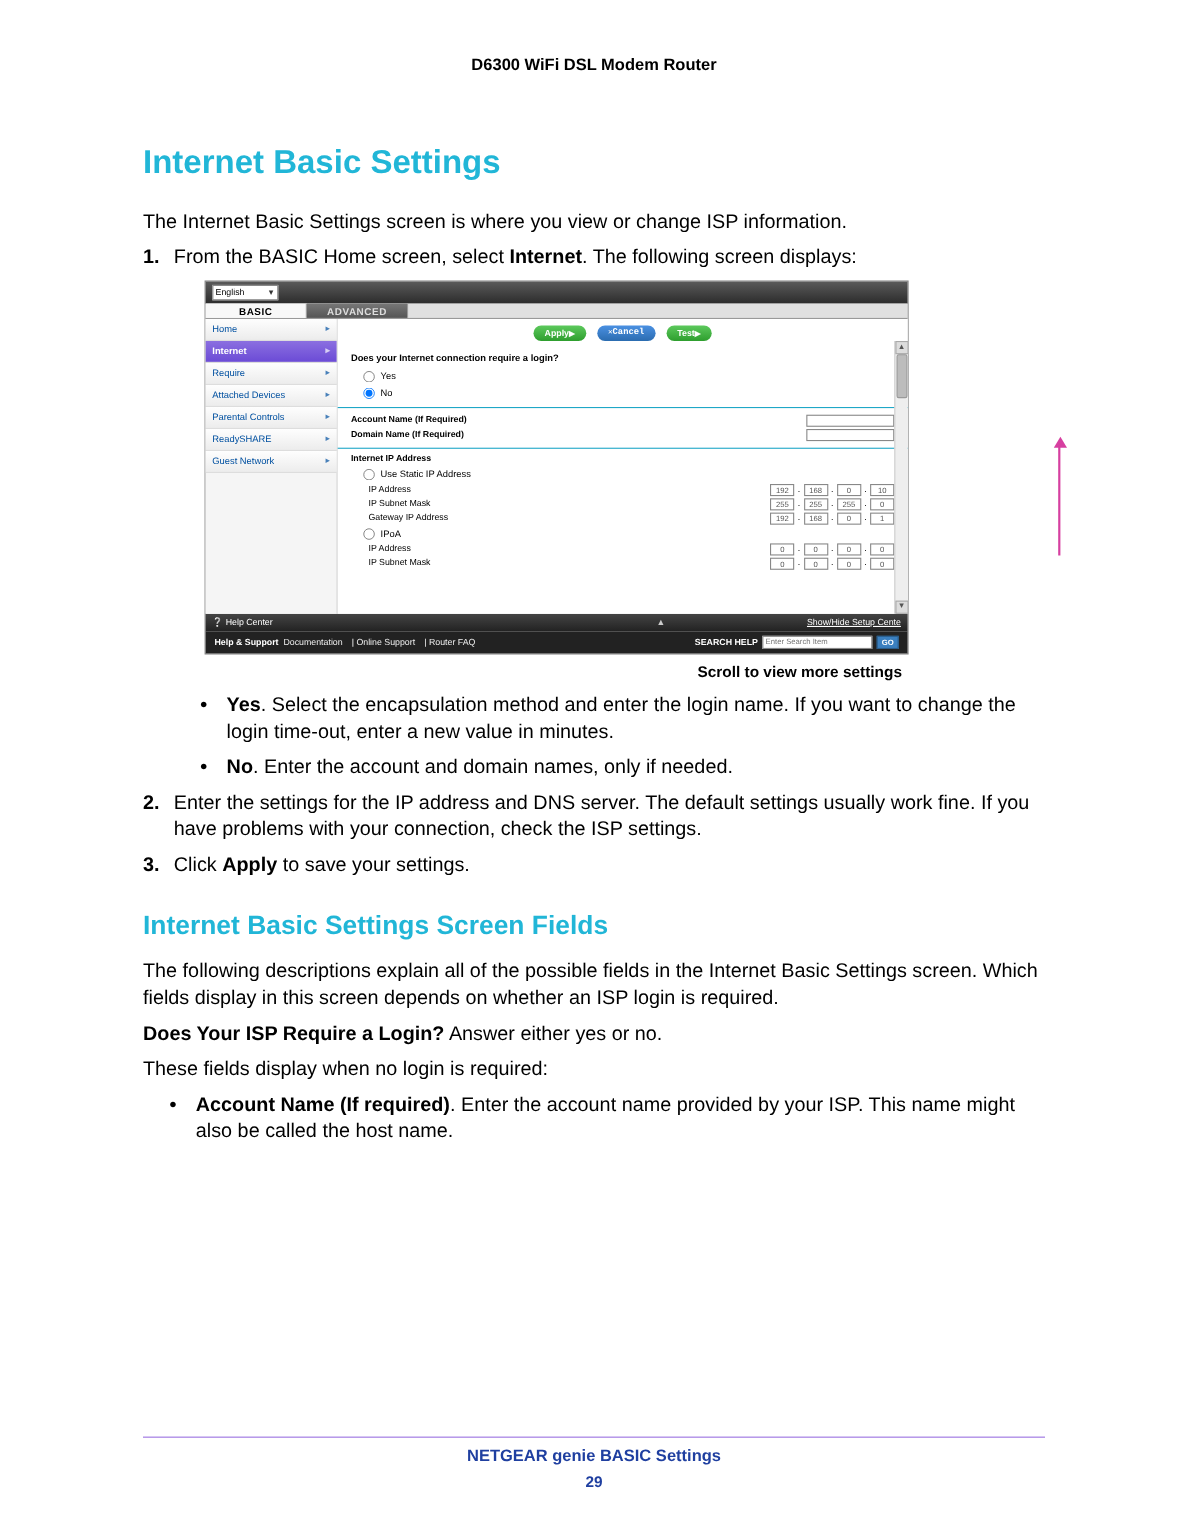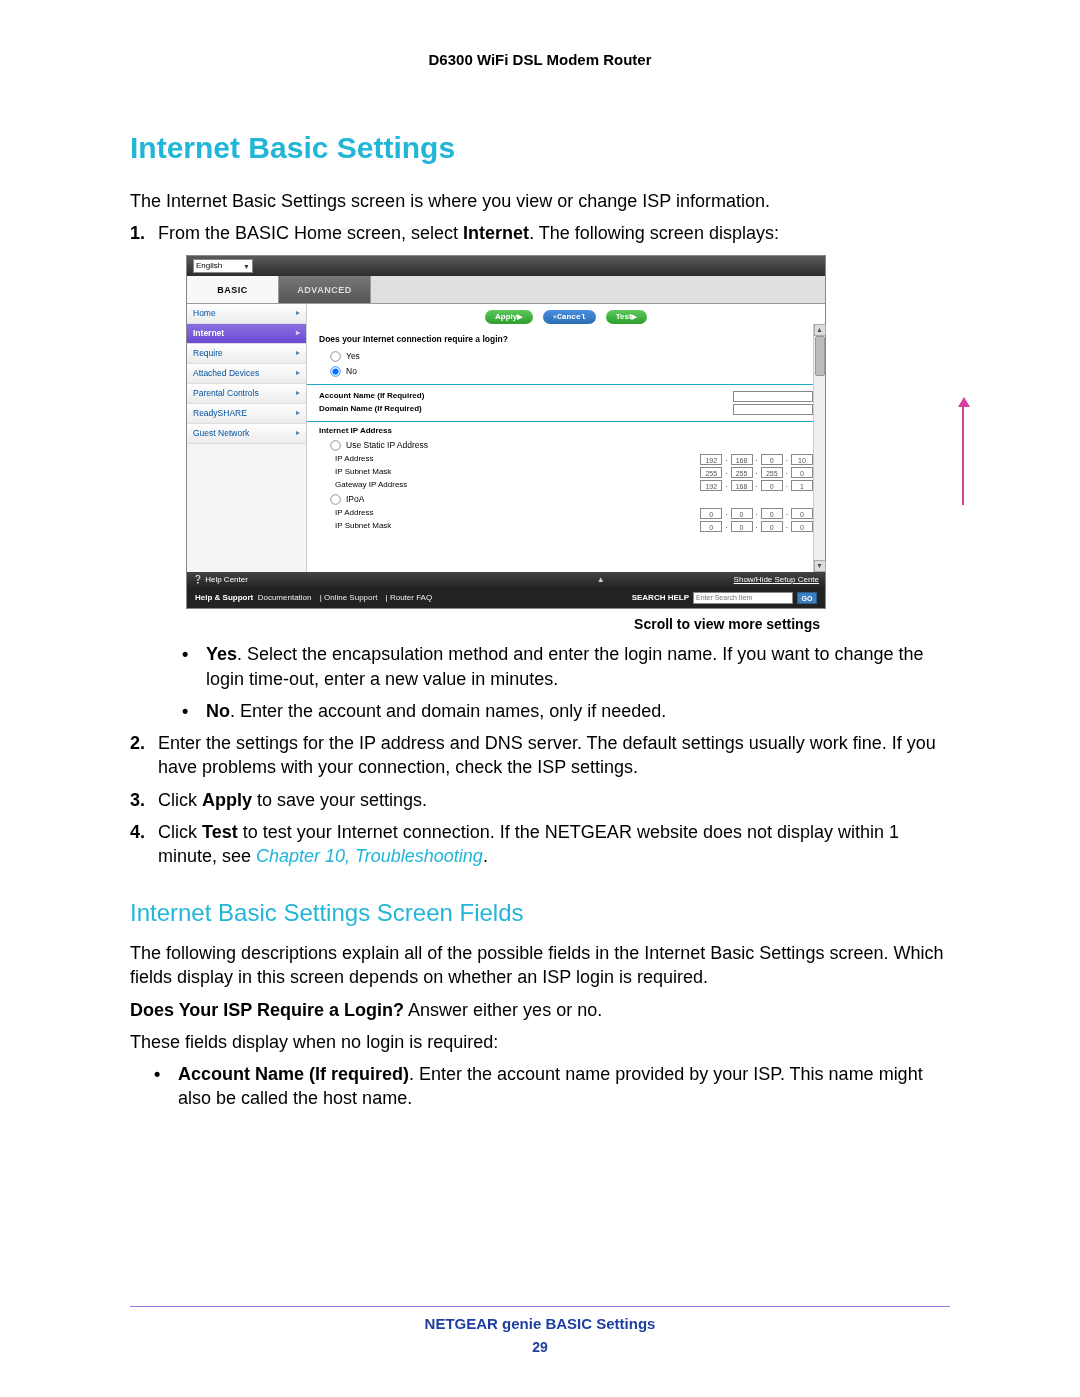--- a/index.html
+++ b/index.html
@@ -21,21 +21,21 @@
     margin-bottom: 58px;
   }
   h1.cyan {
     color: #21b6d7;
     font-weight: bold;
     font-size: 30px;
     margin-bottom: 20px;
   }
   h2.cyan {
     color: #21b6d7;
-    font-weight: normal;
+    font-weight: bold;
     font-size: 24px;
     margin-top: 28px;
     margin-bottom: 12px;
   }
   p { margin: 8px 0; }
   ol.numlist { list-style: none; padding-left: 28px; margin-top: 6px; }
   ol.numlist > li { position: relative; margin: 8px 0; }
   ol.numlist > li::before {
     content: attr(data-num);
     position: absolute;
@@ -66,21 +66,21 @@
     height: 20px;
     background: linear-gradient(#5a5a5a,#2c2c2c);
     display: flex; align-items: center; 
     padding: 0 6px;
   }
   .lang-select {
     background: #fff; border: 1px solid #888; height: 14px; width: 60px;
     font-size: 8px; padding: 0 2px; display: inline-flex; align-items: center; justify-content: space-between;
   }
   .lang-select::after { content: "▼"; font-size: 7px; color: #333; }
-  .shot-tabs { display: flex; height: 28px; background:#e0e0e0; border-bottom:1px solid #999; }
+  .shot-tabs { display: flex; height: 14px; background:#e0e0e0; border-bottom:1px solid #999; }
   .tab {
     width: 92px; display: flex; align-items: center; justify-content: center;
     font-weight: bold; font-size: 9px; letter-spacing: 0.5px;
     border-right: 1px solid #999;
   }
   .tab.active { background: #f8f8f8; color:#000; }
   .tab.inactive { background: linear-gradient(#777,#555); color:#ddd; }
 
   .shot-body { display: flex; background: #fff; }
   .sidebar { width: 120px; background: #f5f5f5; border-right: 1px solid #ccc; }
@@ -343,23 +343,20 @@
     <ul class="bullets">
       <li><span class="b">Yes</span><span>. Select the encapsulation method and enter the login name. If you want to change the login time-out, enter a new value in minutes.</span></li>
       <li><span class="b">No</span><span>. Enter the account and domain names, only if needed.</span></li>
     </ul>
   </li>
 
   <li data-num="2.">Enter the settings for the IP address and DNS server. The default settings usually work fine. If you have problems with your connection, check the ISP settings.</li>
   <li data-num="3.">
     <span>Click </span><span class="b">Apply</span><span> to save your settings.</span>
   </li>
-  <li data-num="4.">
-    <span>Click </span><span class="b">Test</span><span> to test your Internet connection. If the NETGEAR website does not display within 1 minute, see </span><span class="ital-link">Chapter 10, Troubleshooting</span><span>.</span>
-  </li>
 </ol>
 
 <h2 class="cyan">Internet Basic Settings Screen Fields</h2>
 <p>The following descriptions explain all of the possible fields in the Internet Basic Settings screen. Which fields display in this screen depends on whether an ISP login is required.</p>
 <p><span class="b">Does Your ISP Require a Login?</span><span> Answer either yes or no.</span></p>
 <p>These fields display when no login is required:</p>
 <ul class="bullets">
   <li><span class="b">Account Name (If required)</span><span>. Enter the account name provided by your ISP. This name might also be called the host name.</span></li>
 </ul>
 

